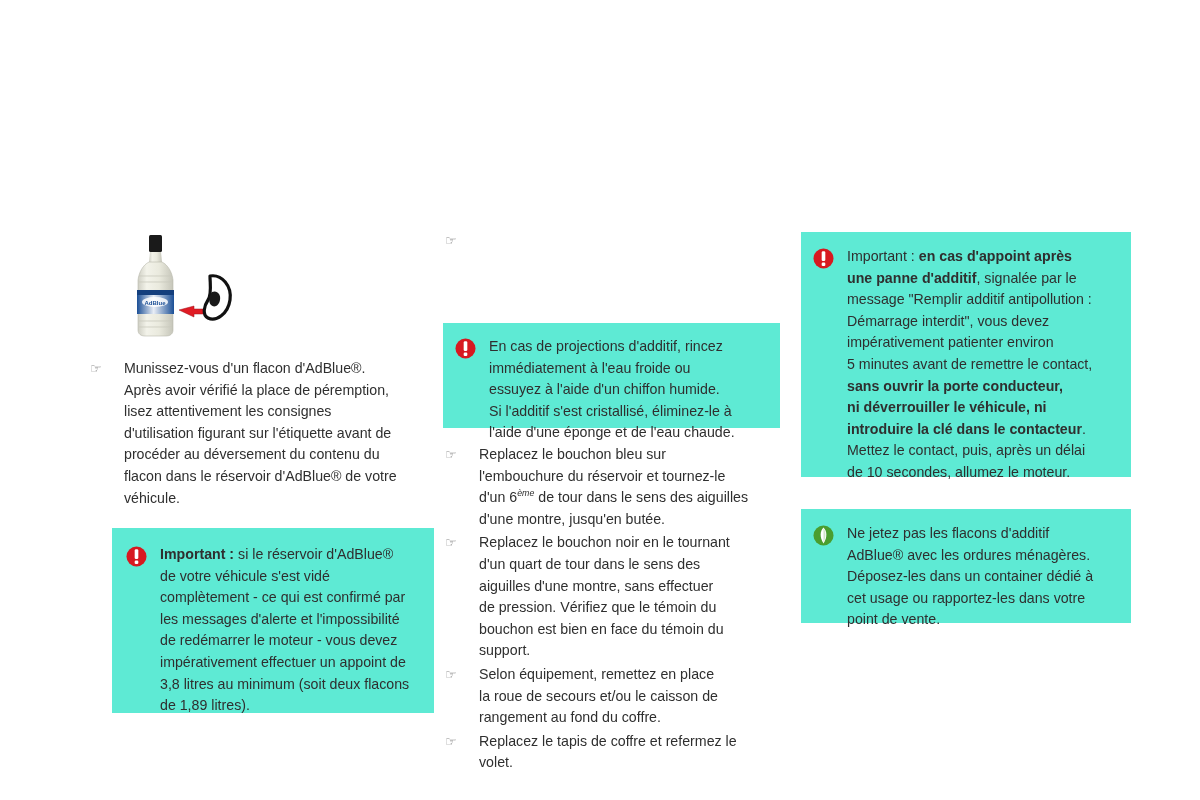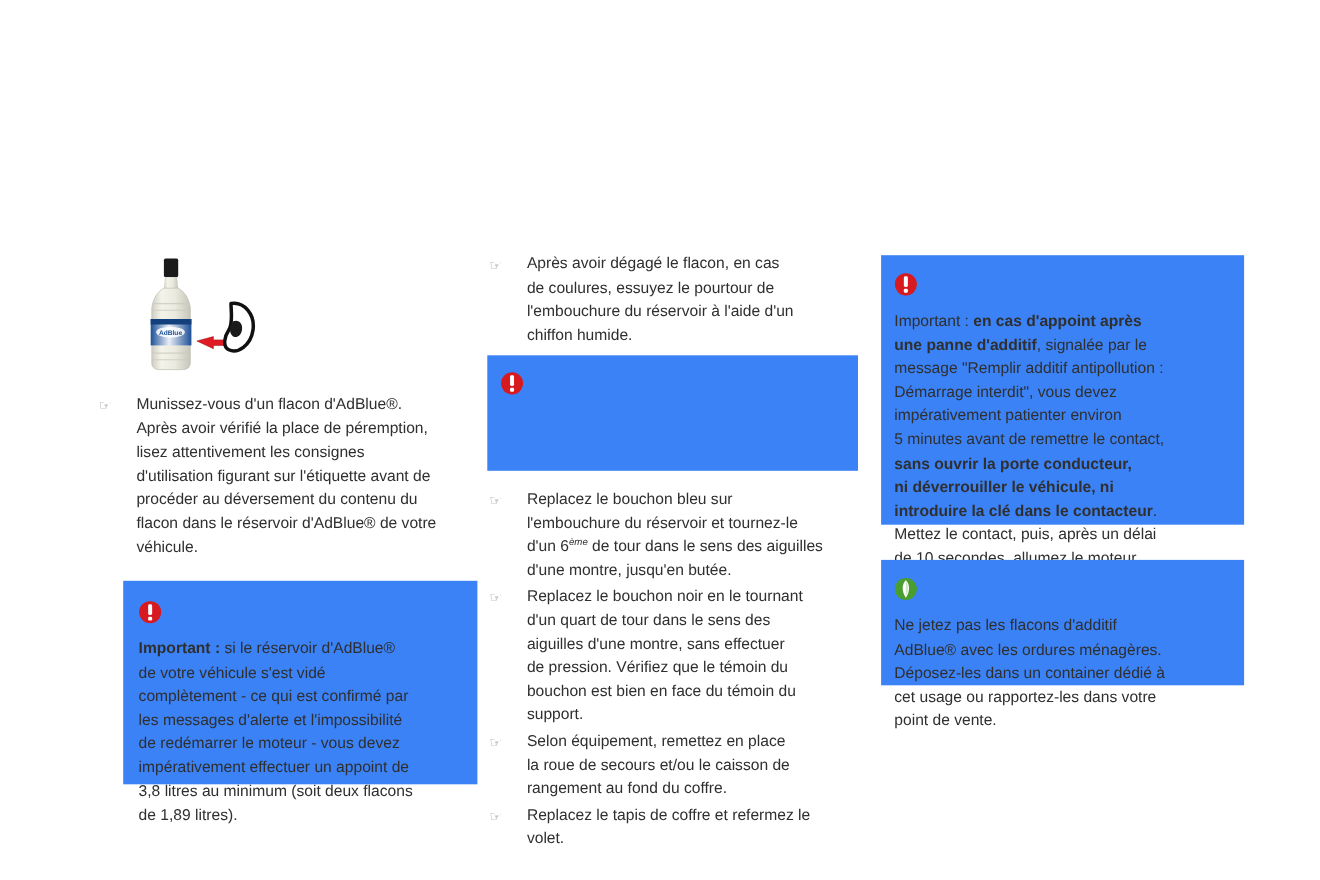--- a/index.html
+++ b/index.html
@@ -55,25 +55,24 @@
     position: absolute;
     left: 118px;
     top: 232px;
     width: 120px;
     height: 115px;
   }
 
   
   .callout {
     position: absolute;
-    background: #3b82f6;
+    background: #5eead4;
     box-sizing: border-box;
     display: flex;
     align-items: flex-start;
-    flex-direction: column;
   }
   .callout .icon-wrap {
     flex: 0 0 34px;
     padding-top: 2px;
   }
   .callout .callout-body {
     flex: 1 1 auto;
     font-size: 14.2px;
     line-height: 21.6px;
     color: #2f2f2f;
@@ -172,35 +171,36 @@
 les messages d'alerte et l'impossibilité
 de redémarrer le moteur - vous devez
 impérativement effectuer un appoint de
 3,8 litres au minimum (soit deux flacons
 de 1,89 litres).</span></span>
   </div>
 
   <div class="block" id="txt-mid-top">
     <div class="bullet-item">
       <span class="bullet-hand">☞</span>
-      <span class="bullet-text">Après avoir dégagé le flacon, en cas
-de coulures, essuyez le pourtour de
-l'embouchure du réservoir à l'aide d'un
-chiffon humide.</span>
     </div>
   </div>
 
   <div class="callout" id="box-mid-splash">
     <span class="icon-wrap">
       <svg class="icon-circle" viewBox="0 0 22 22" xmlns="http://www.w3.org/2000/svg">
         <circle cx="11" cy="11" r="10.5" fill="#d71920"></circle>
         <rect x="9.1" y="3.4" width="3.8" height="10.2" rx="1.4" fill="#ffffff"></rect>
         <rect x="9.1" y="15.3" width="3.8" height="3.6" rx="1.2" fill="#ffffff"></rect>
       </svg>
     </span>
+    <span class="callout-body">En cas de projections d'additif, rincez
+immédiatement à l'eau froide ou
+essuyez à l'aide d'un chiffon humide.
+Si l'additif s'est cristallisé, éliminez-le à
+l'aide d'une éponge et de l'eau chaude.</span>
   </div>
 
   <div class="block" id="txt-mid-steps">
     <div class="bullet-item">
       <span class="bullet-hand">☞</span>
       <span class="bullet-text"><span>Replacez le bouchon bleu sur
 l'embouchure du réservoir et tournez-le
 d'un 6</span><span class="sup">ème</span><span> de tour dans le sens des aiguilles
 d'une montre, jusqu'en butée.</span></span>
     </div>

